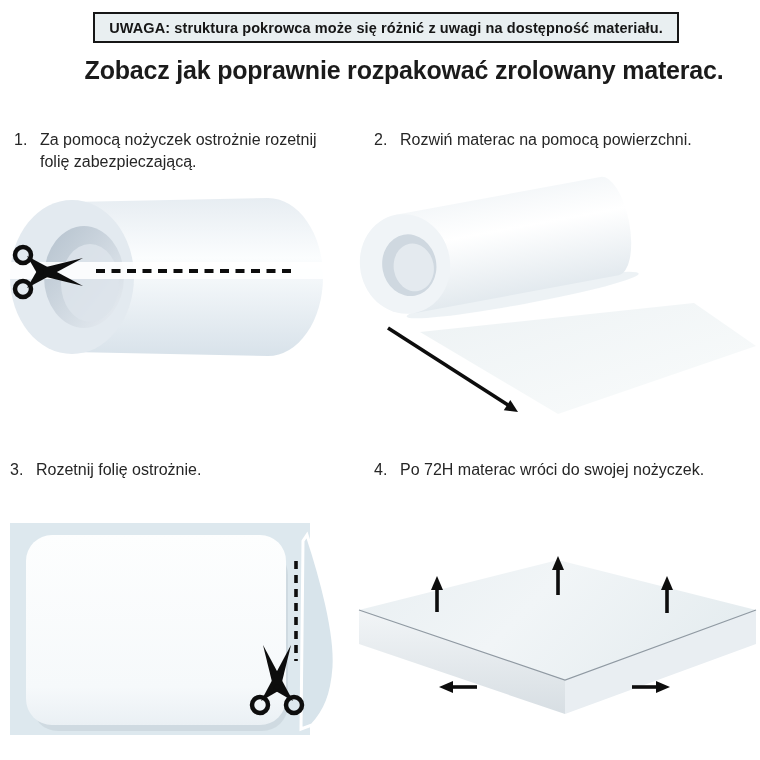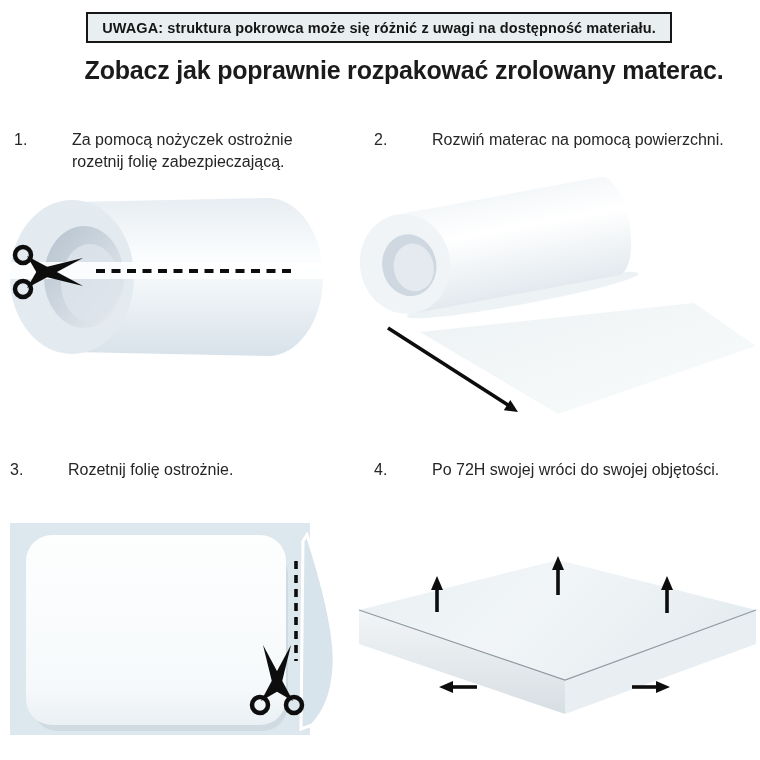--- a/index.html
+++ b/index.html
@@ -1,35 +1,35 @@
 <!DOCTYPE html>
 <html><head>
 <meta charset="utf-8">
 <style>
   html,body { margin:0; padding:0; background:#ffffff; }
   body { width:760px; height:760px; font-family:"Liberation Sans", sans-serif; }
   .page { position:relative; width:760px; height:760px; background:#ffffff; overflow:hidden; }
 
   .notice {
-    position:absolute; left:86px; top:12px; width:586px; height:31px;
+    position:absolute; left:93px; top:12px; width:586px; height:31px;
     box-sizing:border-box; border:2px solid #161616; background:#e9eff1;
     display:flex; align-items:center; justify-content:center;
     font-weight:bold; font-size:14.5px; color:#161616; letter-spacing:0.1px;
   }
   .title {
     position:absolute; left:0; top:56px; width:760px; margin:0;
     text-align:center; font-size:25px; font-weight:bold; color:#1b1b1b;
     letter-spacing:-0.2px;
     padding-left:24px;
   }
   .step {
     position:absolute; display:flex; font-size:16px; color:#262626; line-height:1.4;
   }
   .step .num { width:26px; flex:none; }
-  .step .txt { flex:1;margin-left:32px; }
+  .step .txt { flex:1; }
   .step-1 { left:14px;  top:129px; width:330px; }
   .step-2 { left:374px; top:129px; width:382px; }
   .step-3 { left:10px;  top:459px; width:330px; }
   .step-4 { left:374px; top:459px; width:382px; }
 
   .illus { position:absolute; }
   .illus svg { display:block; width:100%; height:100%; }
   .i1 { left:0px;   top:190px; width:345px; height:170px; }
   .i2 { left:358px; top:160px; width:400px; height:270px; }
   .i3 { left:5px;   top:515px; width:340px; height:245px; }
@@ -51,21 +51,21 @@
   <div class="step step-2">
     <span class="num">2.</span>
     <span class="txt">Rozwiń materac na pomocą powierzchni.</span>
   </div>
   <div class="step step-3">
     <span class="num">3.</span>
     <span class="txt">Rozetnij folię ostrożnie.</span>
   </div>
   <div class="step step-4">
     <span class="num">4.</span>
-    <span class="txt">Po 72H swojej wróci do swojej objętości.</span>
+    <span class="txt">Po 72H materac wróci do swojej nożyczek.</span>
   </div>
 
   <div class="illus i1">
     <svg viewBox="0 0 345 170" xmlns="http://www.w3.org/2000/svg">
       <defs>
         <linearGradient id="g1b" x1="0" y1="0" x2="0" y2="1">
           <stop offset="0" stop-color="#e7edf2"></stop>
           <stop offset="0.38" stop-color="#fbfdfe"></stop>
           <stop offset="1" stop-color="#d8e2ea"></stop>
         </linearGradient>

